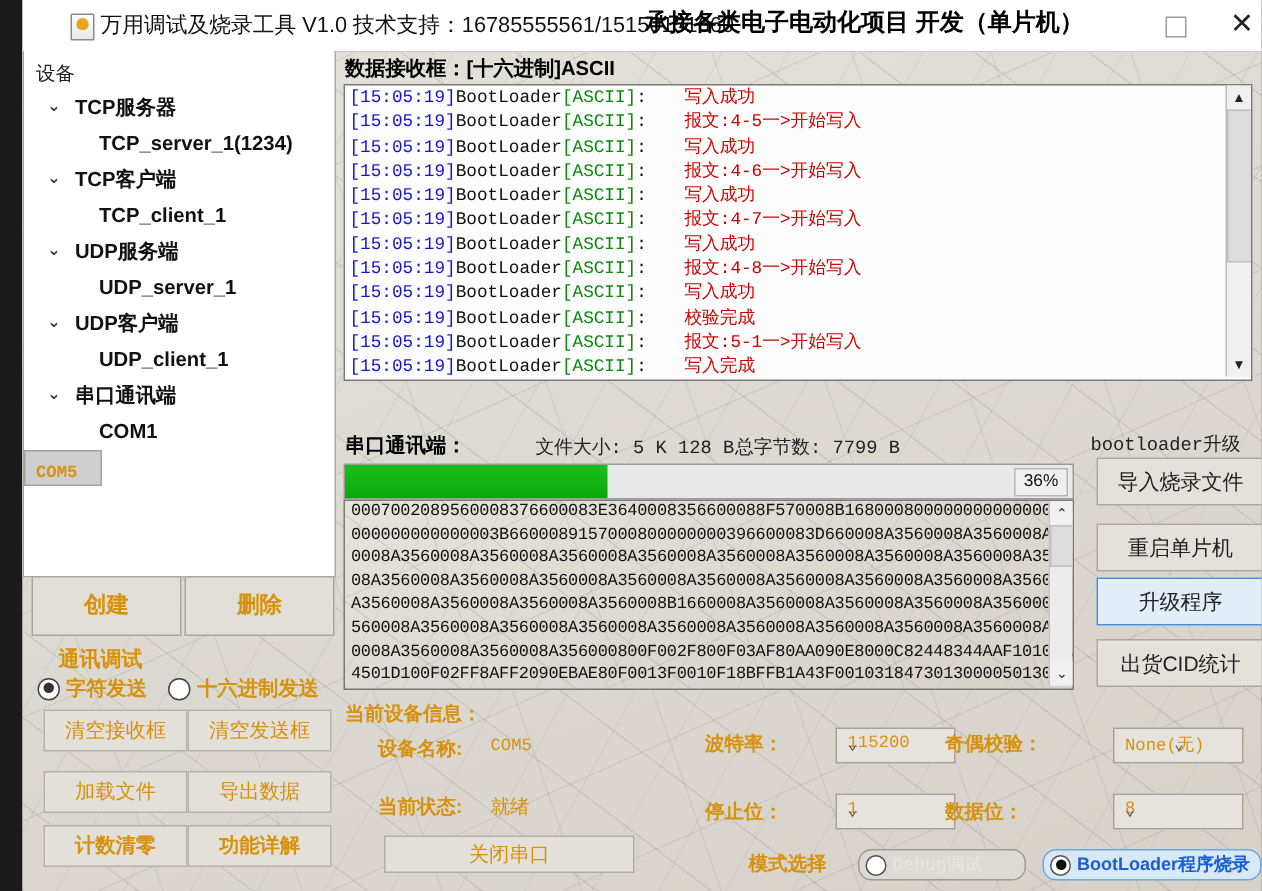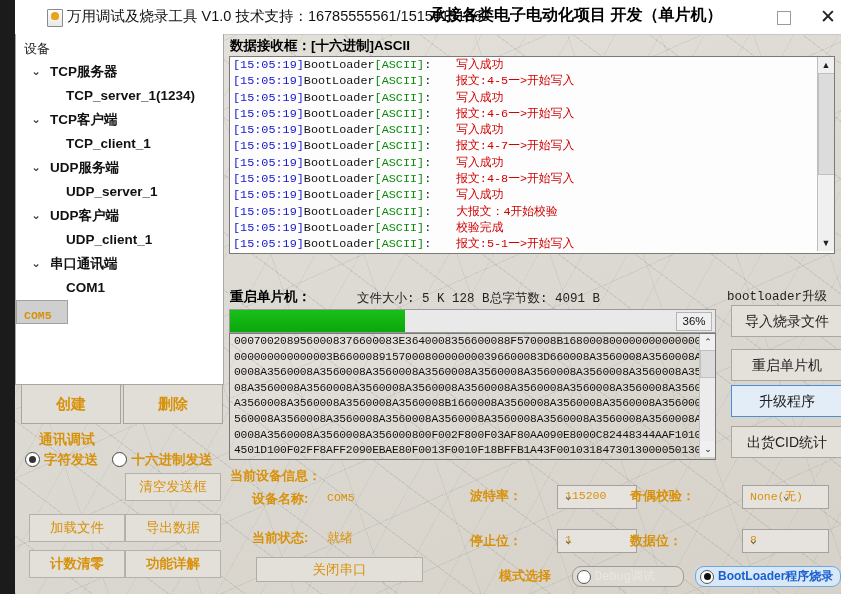--- a/index.html
+++ b/index.html
@@ -174,55 +174,55 @@
 
   <div class="lbtn" id="btn-create">创建</div>
   <div class="lbtn" id="btn-delete">删除</div>
 
   <div id="commlabel">通讯调试</div>
   <div class="radio-row">
     <span class="rd on"></span><span class="rd-lab">字符发送</span>
     <span class="rd" style="margin-left:10px;"></span><span class="rd-lab">十六进制发送</span>
   </div>
 
+  <div class="sbtn" id="s1">清空接收框</div>
   <div class="sbtn" id="s2">清空发送框</div>
   <div class="sbtn" id="s3">加载文件</div>
   <div class="sbtn bold" id="s5">计数清零</div>
   <div class="sbtn" id="s4">导出数据</div>
   <div class="sbtn bold" id="s6">功能详解</div>
 
   <div id="main">
 
     <div id="recv-label">数据接收框：[十六进制]ASCII</div>
     <div id="recv-box">
       <div id="recv-lines">
           <div class="logline"><span class="t-time">[15:05:19]</span><span class="t-name">BootLoader</span><span class="t-tag">[ASCII]</span><span class="t-name">:</span><span class="t-msg">写入成功</span></div>
           <div class="logline"><span class="t-time">[15:05:19]</span><span class="t-name">BootLoader</span><span class="t-tag">[ASCII]</span><span class="t-name">:</span><span class="t-msg">报文:4-5一&gt;开始写入</span></div>
           <div class="logline"><span class="t-time">[15:05:19]</span><span class="t-name">BootLoader</span><span class="t-tag">[ASCII]</span><span class="t-name">:</span><span class="t-msg">写入成功</span></div>
           <div class="logline"><span class="t-time">[15:05:19]</span><span class="t-name">BootLoader</span><span class="t-tag">[ASCII]</span><span class="t-name">:</span><span class="t-msg">报文:4-6一&gt;开始写入</span></div>
           <div class="logline"><span class="t-time">[15:05:19]</span><span class="t-name">BootLoader</span><span class="t-tag">[ASCII]</span><span class="t-name">:</span><span class="t-msg">写入成功</span></div>
           <div class="logline"><span class="t-time">[15:05:19]</span><span class="t-name">BootLoader</span><span class="t-tag">[ASCII]</span><span class="t-name">:</span><span class="t-msg">报文:4-7一&gt;开始写入</span></div>
           <div class="logline"><span class="t-time">[15:05:19]</span><span class="t-name">BootLoader</span><span class="t-tag">[ASCII]</span><span class="t-name">:</span><span class="t-msg">写入成功</span></div>
           <div class="logline"><span class="t-time">[15:05:19]</span><span class="t-name">BootLoader</span><span class="t-tag">[ASCII]</span><span class="t-name">:</span><span class="t-msg">报文:4-8一&gt;开始写入</span></div>
           <div class="logline"><span class="t-time">[15:05:19]</span><span class="t-name">BootLoader</span><span class="t-tag">[ASCII]</span><span class="t-name">:</span><span class="t-msg">写入成功</span></div>
-          <div class="logline"><span class="t-time">[15:05:19]</span><span class="t-name">BootLoader</span><span class="t-tag">[ASCII]</span><span class="t-name">:</span><span class="t-msg">大报文：4开始校验</span></div>
           <div class="logline"><span class="t-time">[15:05:19]</span><span class="t-name">BootLoader</span><span class="t-tag">[ASCII]</span><span class="t-name">:</span><span class="t-msg">校验完成</span></div>
           <div class="logline"><span class="t-time">[15:05:19]</span><span class="t-name">BootLoader</span><span class="t-tag">[ASCII]</span><span class="t-name">:</span><span class="t-msg">报文:5-1一&gt;开始写入</span></div>
           <div class="logline"><span class="t-time">[15:05:19]</span><span class="t-name">BootLoader</span><span class="t-tag">[ASCII]</span><span class="t-name">:</span><span class="t-msg">写入完成</span></div>
         </div>
       <div id="recv-sb">
         <div class="sb-arrow">▲</div>
         <div class="sb-thumb" style="top:16px;height:100px;"></div>
         <div class="sb-arrow" style="position:absolute;bottom:0;">▼</div>
       </div>
     </div>
 
-    <div id="send-label">重启单片机：</div>
+    <div id="send-label">串口通讯端：</div>
     <div id="fsize">文件大小: 5 K 128 B</div>
-    <div id="tbytes">总字节数: 4091 B</div>
+    <div id="tbytes">总字节数: 7799 B</div>
 
     <div id="prog-wrap">
       <div id="prog-fill" style="width: 36%;"></div>
       <div id="prog-pct">36%</div>
     </div>
 
     <div id="send-box" class="tex">
       <div id="send-lines">
           <div class="hexline">0007002089560008376600083E3640008356600088F570008B168000800000000000000000</div>
           <div class="hexline">000000000000003B6600089157000800000000396600083D660008A3560008A3560008A356</div>

